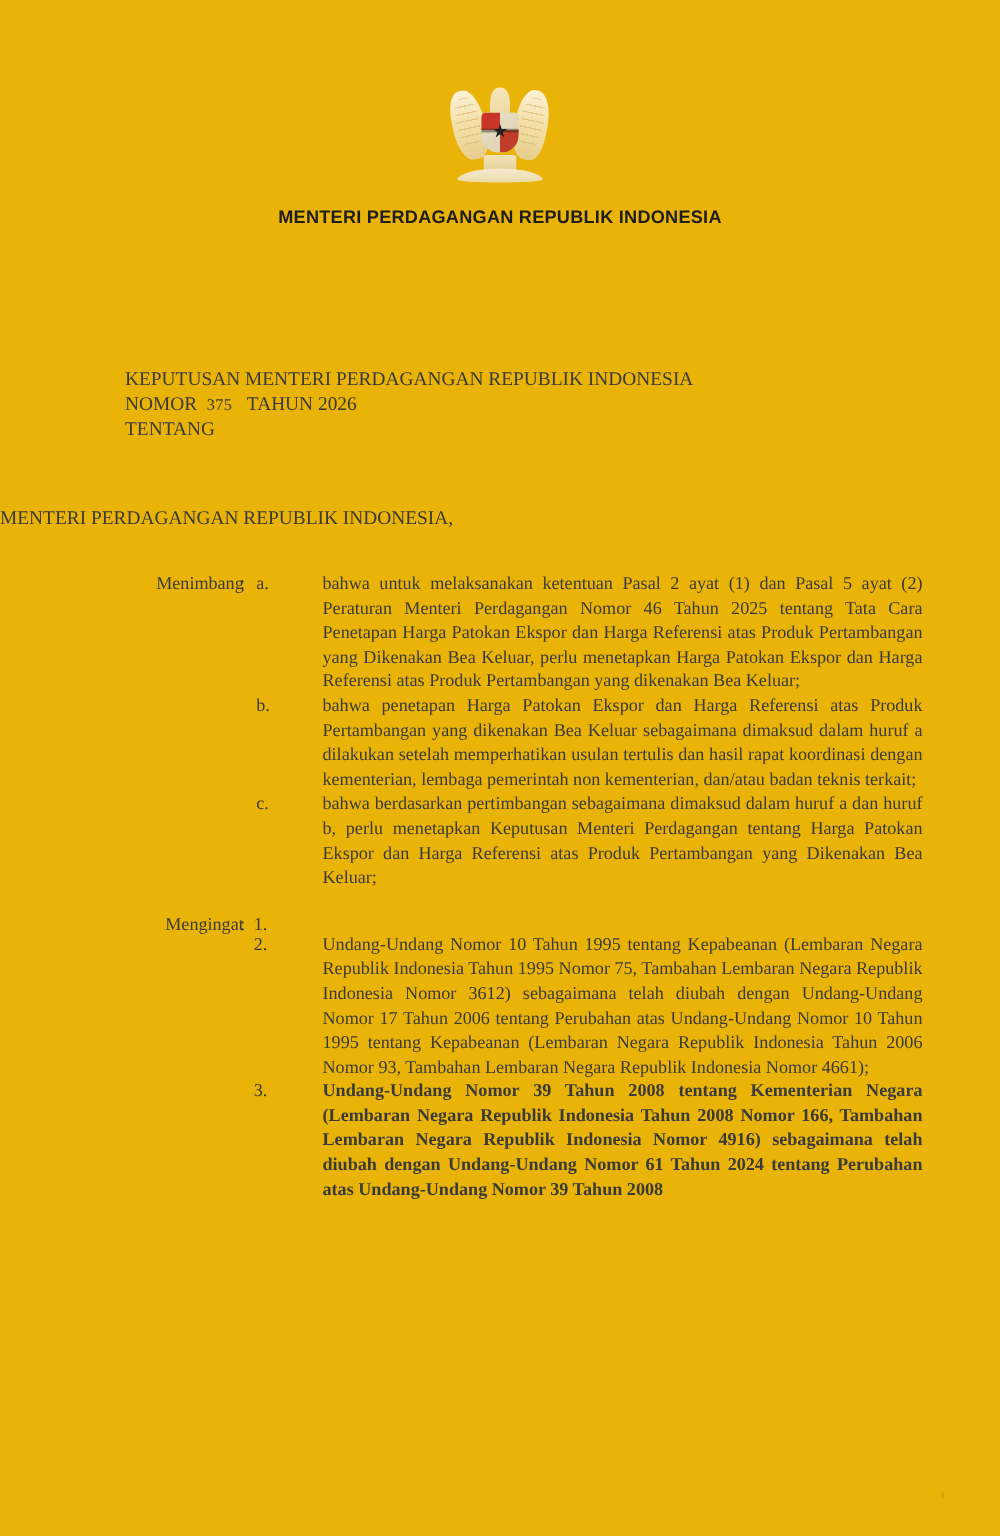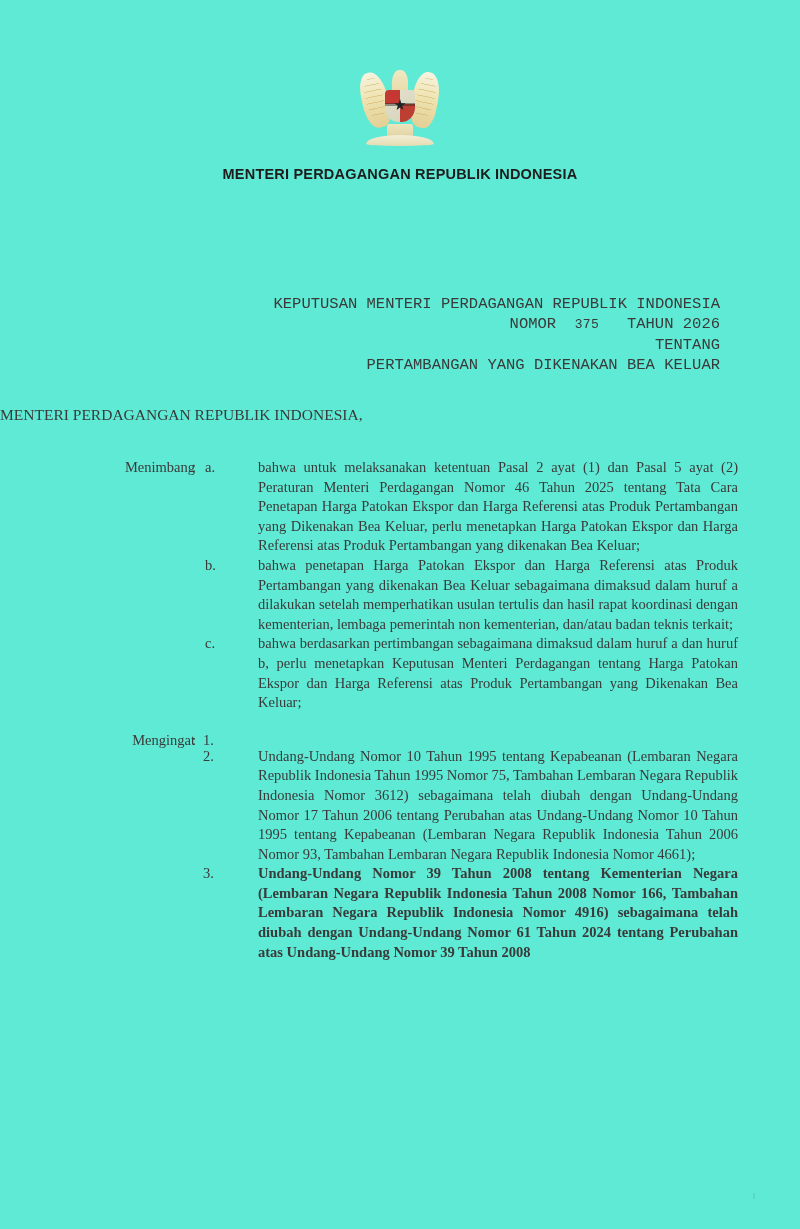--- a/index.html
+++ b/index.html
@@ -12,21 +12,21 @@
     height: 1229px;
     position: relative;
     font-family: "Liberation Serif", serif;
     color: #2b2b2b;
     overflow: hidden;
   }
 
   .page {
     position: absolute;
     inset: 0;
-    background: #5eead4;
+    background: #eab308;
   }
 
   
   .emblem-wrap {
     position: absolute;
     top: 68px;
     left: 0;
     width: 800px;
     display: flex;
     justify-content: center;
@@ -135,25 +135,24 @@
     letter-spacing: 0.2px;
     color: #1d1d1d;
   }
 
   
   .title-block {
     position: absolute;
     top: 294px;
     left: 100px;
     width: 620px;
-    text-align: right;
+    text-align: left;
     font-size: 15.5px;
     line-height: 20px;
     color: #3a3a3a;
-    font-family: Liberation Mono, monospace;
   }
   .title-block .line { white-space: nowrap; }
   .title-block .num-small {
     font-size: 13px;
     letter-spacing: 0.3px;
     margin-top: 32px;
   }
 
   .recital-heading {
     position: absolute;
@@ -251,21 +250,20 @@
   </div>
 
   <div class="ministry-title">MENTERI PERDAGANGAN REPUBLIK INDONESIA</div>
 
   <div class="title-block">
     <div class="line">KEPUTUSAN MENTERI PERDAGANGAN REPUBLIK INDONESIA</div>
     <div class="line">
       <span>NOMOR</span><span>&nbsp;&nbsp;</span><span class="num-small">375</span><span>&nbsp;&nbsp;&nbsp;</span><span>TAHUN</span><span>&nbsp;</span><span>2026</span>
     </div>
     <div class="line">TENTANG</div>
-    <div class="line">PERTAMBANGAN YANG DIKENAKAN BEA KELUAR</div>
   </div>
 
   <div class="recital-heading">MENTERI PERDAGANGAN REPUBLIK INDONESIA,</div>
 
   <div class="clauses">
 
     <div class="section">
       <div class="row">
         <span class="label">Menimbang</span>
         <span class="colon">:</span>

